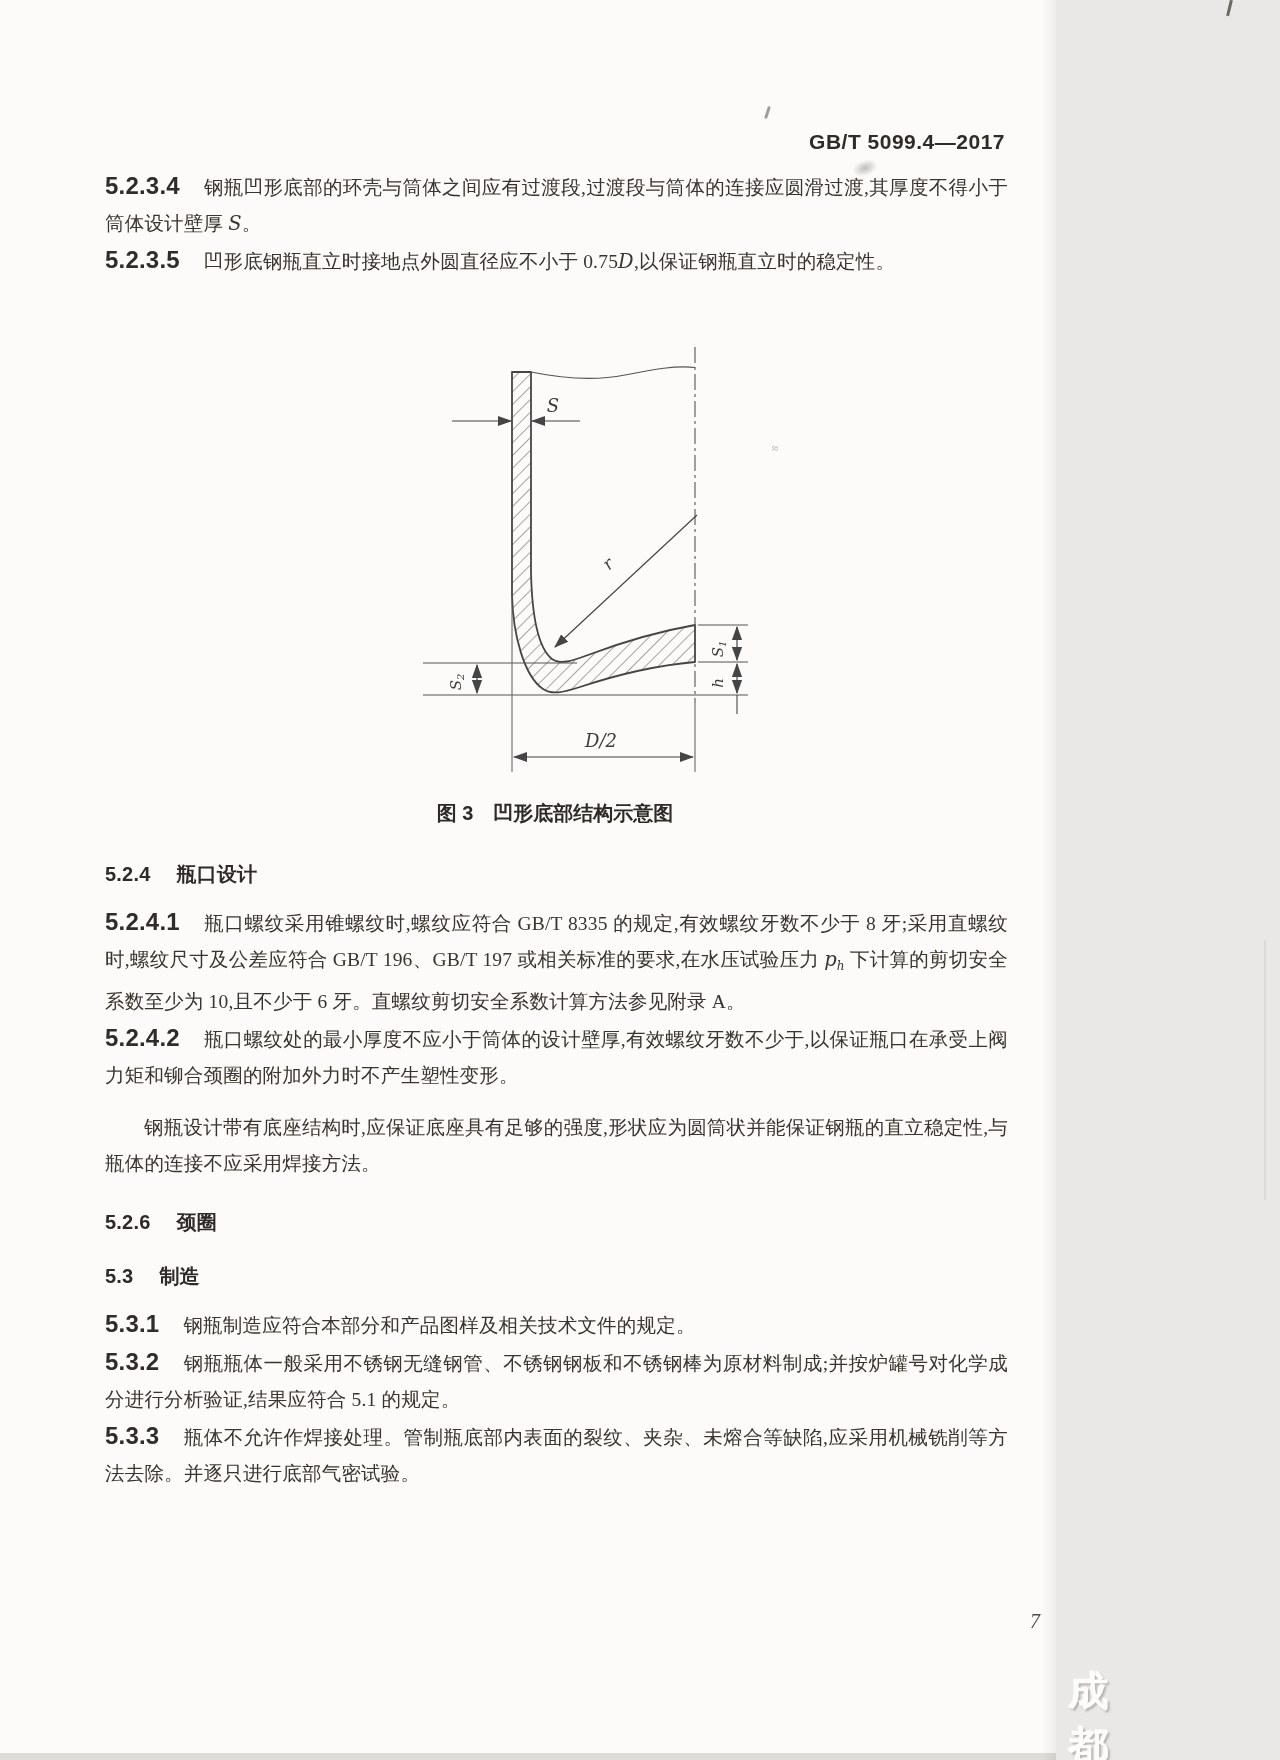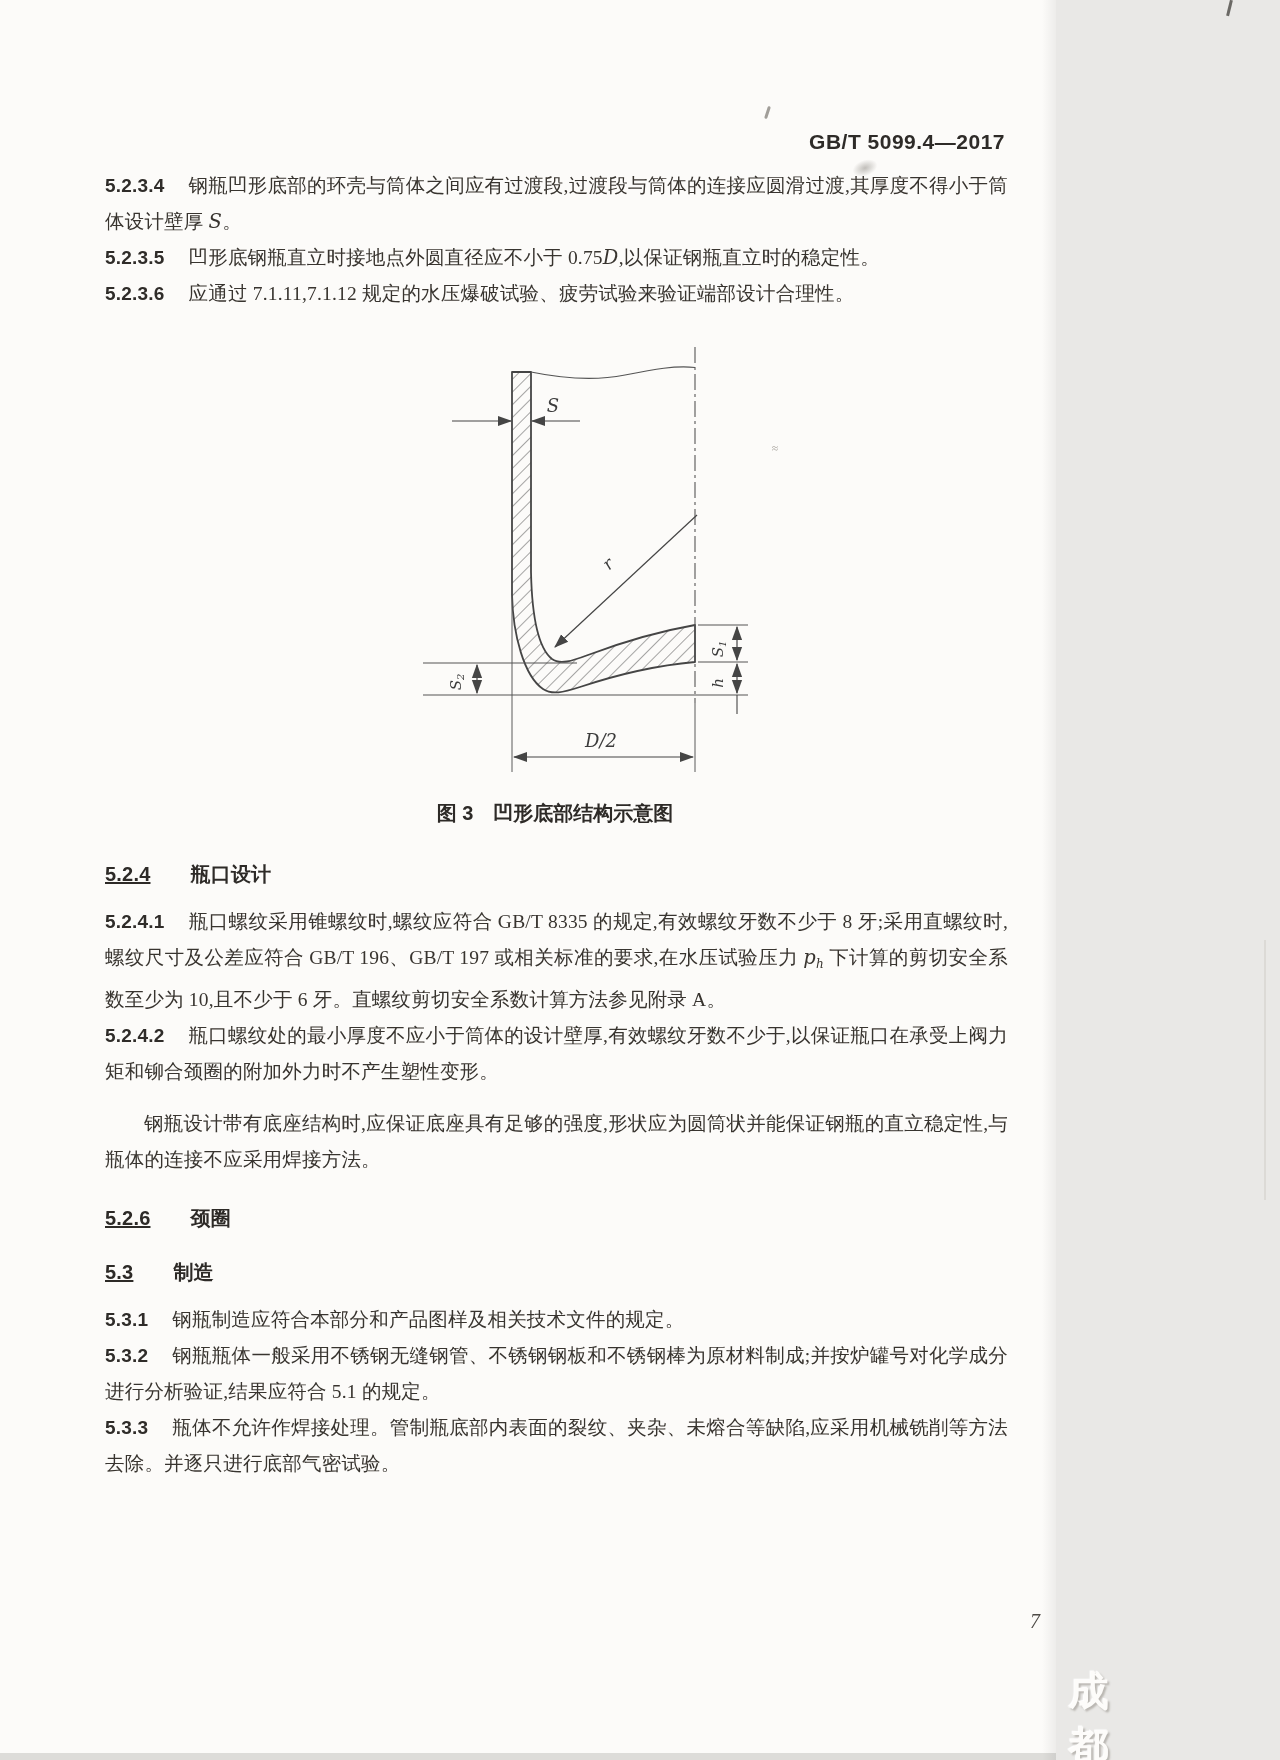--- a/index.html
+++ b/index.html
@@ -13,24 +13,24 @@
 
   .std-header{position:absolute;top:130px;left:105px;width:900px;text-align:right;
         font-family:"Liberation Sans","DejaVu Sans",sans-serif;
         font-size:21px;font-weight:700;letter-spacing:0.5px;color:#2e2b28;}
 
   .textblock{position:absolute;left:105px;width:903px;font-size:19.5px;line-height:36px;
         text-align:justify;letter-spacing:0.2px;}
   #block-a{top:168px;}
   #block-b{top:860px;}
   .clause-num{font-family:"Liberation Sans","DejaVu Sans",sans-serif;font-weight:700;
-        font-size:19px;color:#2f2c29;margin-right:24px;}
+        font-size:24px;color:#2f2c29;margin-right:24px;}
   .heading{margin:26px 0 16px 0;font-family:"Liberation Sans","DejaVu Sans",sans-serif;
         font-weight:700;font-size:20px;color:#2d2a27;line-height:28px;text-align:left;}
-  .heading .h-num{margin-right:40px;text-decoration:underline;}
+  .heading .h-num{margin-right:26px;}
   .para-indent{margin:16px 0 0 0;text-indent:2em;}
   .clause-p{margin:0;}
   .var{font-style:italic;font-family:"DejaVu Serif","Liberation Serif",serif;}
   .sub{font-size:12px;vertical-align:-4px;}
 
   .figure-svg{position:absolute;left:385px;top:325px;}
   .fig-caption{position:absolute;top:800px;left:105px;width:900px;text-align:center;
         font-family:"Liberation Sans","DejaVu Sans",sans-serif;font-weight:700;
         font-size:20px;color:#2d2a27;}
 
@@ -55,21 +55,20 @@
 </head>
 <body>
 
 <div class="page">
 
   <div class="std-header">GB/T 5099.4—2017</div>
 
   <div class="textblock" id="block-a">
     <p class="clause-p"><span class="clause-num">5.2.3.4</span><span><span>钢瓶凹形底部的环壳与筒体之间应有过渡段,过渡段与筒体的连接应圆滑过渡,其厚度不得小于筒体设计壁厚 </span><span class="var">S</span><span>。</span></span></p>
     <p class="clause-p"><span class="clause-num">5.2.3.5</span><span><span>凹形底钢瓶直立时接地点外圆直径应不小于 0.75</span><span class="var">D</span><span>,以保证钢瓶直立时的稳定性。</span></span></p>
-    <p class="clause-p"><span class="clause-num">5.2.3.6</span><span><span>应通过 7.1.11,7.1.12 规定的水压爆破试验、疲劳试验来验证端部设计合理性。</span></span></p>
   </div>
 
   <svg class="figure-svg" width="430" height="470" viewBox="385 325 430 470">
     <defs>
       <pattern id="hatch" width="9" height="9" patternUnits="userSpaceOnUse" patternTransform="rotate(45)">
         <line x1="0" y1="0" x2="0" y2="9" stroke="#5c5c5c" stroke-width="1.1"></line>
       </pattern>
       <marker id="arr" viewBox="0 0 10 10" refX="9.2" refY="5" markerWidth="12" markerHeight="12" orient="auto-start-reverse">
         <path d="M0,1.4 L10,5 L0,8.6 z" fill="#454545"></path>
       </marker>

